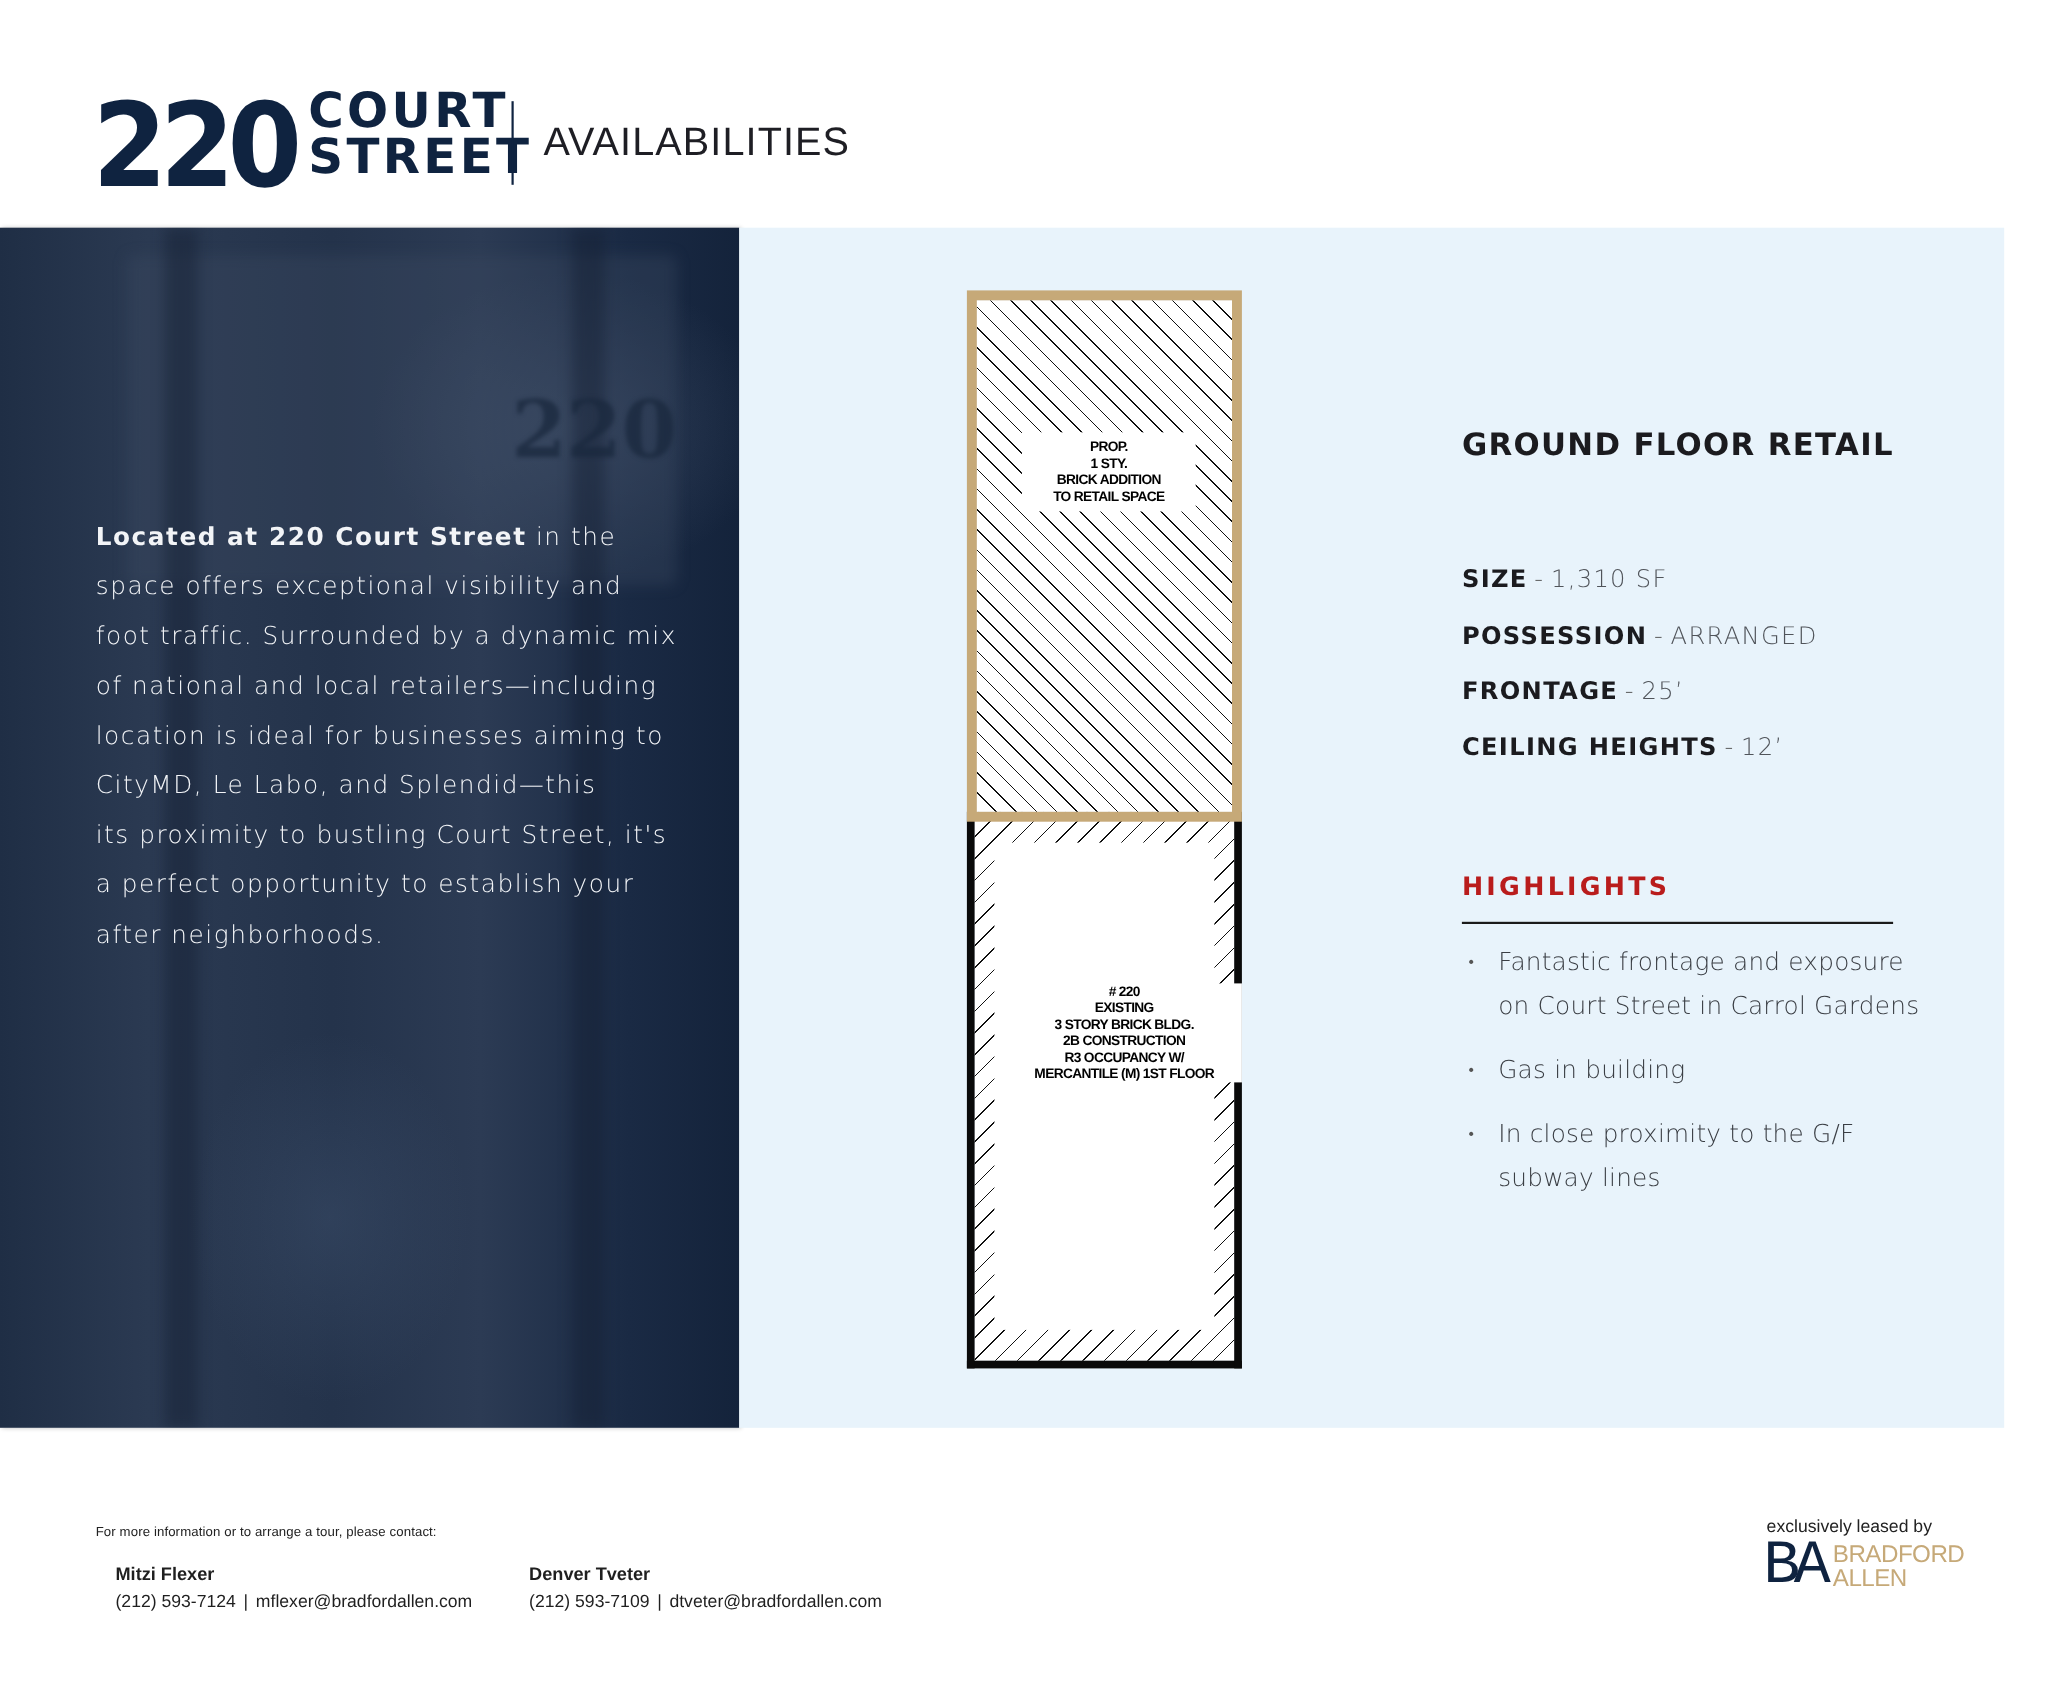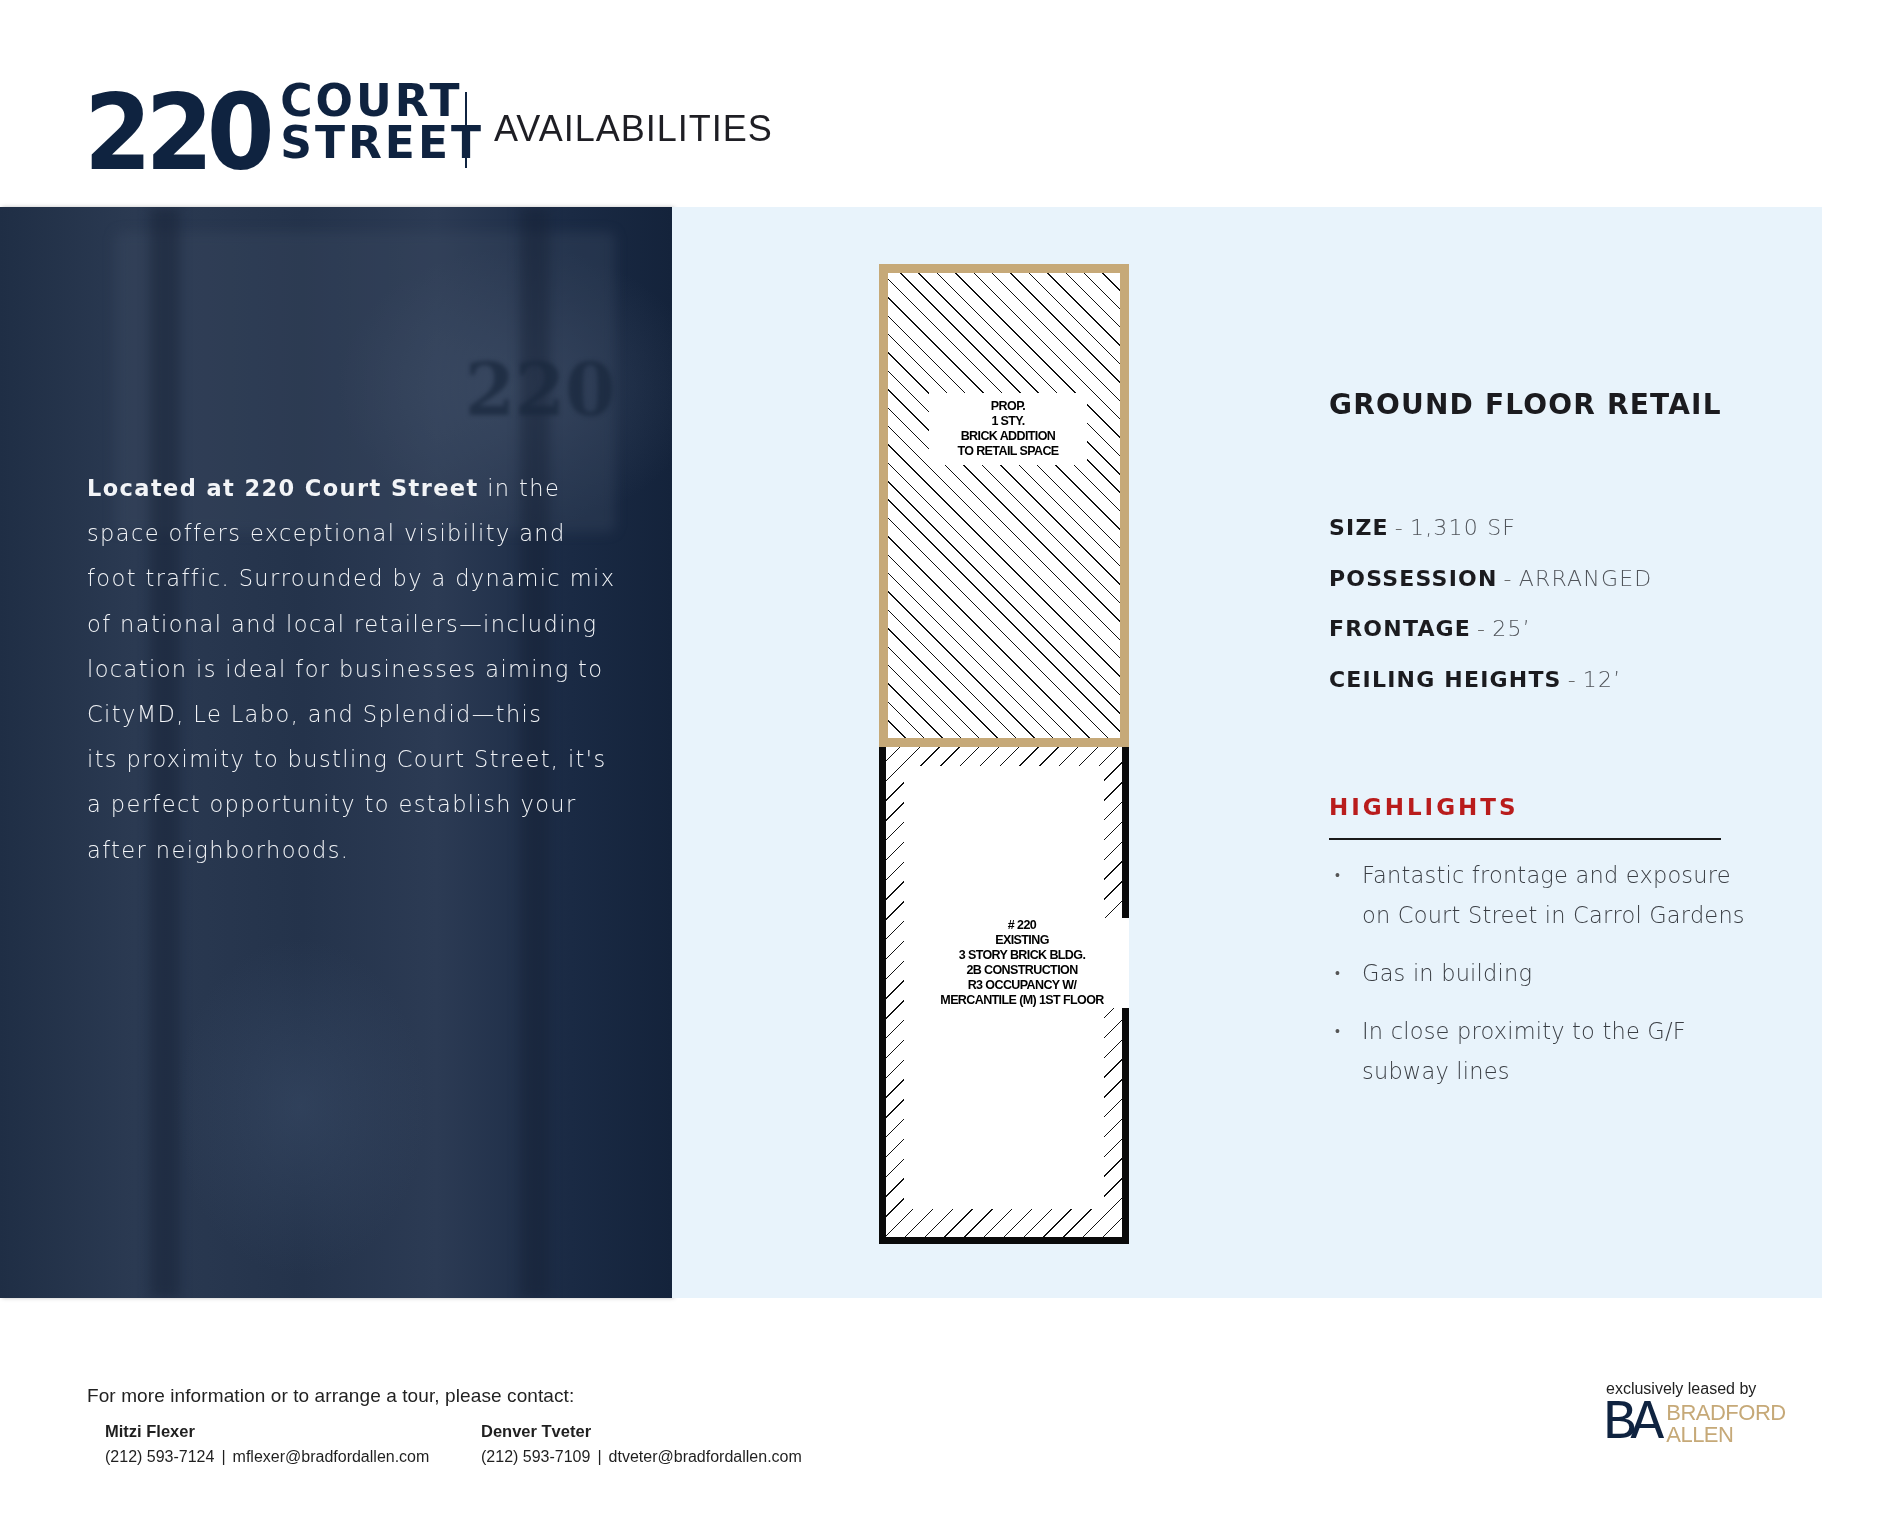--- a/index.html
+++ b/index.html
@@ -72,21 +72,21 @@
   .plan-bottom-inner {
     position: absolute; left: 18px; top: 28px; right: 18px; bottom: 28px; background: #ffffff;
   }
   .plan-label {
     position: absolute; background: #ffffff; text-align: center; color: #000;
     font-family: "Liberation Sans", sans-serif; font-weight: 700; font-size: 12.5px; line-height: 15px;
     letter-spacing: -0.6px;
   }
   .plan-label span { display: block; }
   .plan-label.top { left: 41px; top: 120px; width: 158px; padding: 6px 0; }
-  .plan-label.bottom { left: 11px; top: 152px; width: 214px; }
+  .plan-label.bottom { left: 11px; top: 128px; width: 214px; }
 
   
   .specs-title {
     position: absolute; left: 1329px; top: 388px; font-size: 28px; font-weight: 700;
     color: #1b1b1f; letter-spacing: 1.2px; font-family: "DejaVu Sans", sans-serif;
   }
   .spec-row {
     position: absolute; left: 1329px; font-size: 22px; color: #1b1b1f; letter-spacing: 1.2px;
     font-family: "DejaVu Sans", sans-serif; white-space: nowrap;
   }
@@ -101,21 +101,21 @@
   .hl-rule { position: absolute; left: 1329px; top: 838px; width: 392px; height: 2px; background: #1a1a1a; }
   .hl-list { position: absolute; left: 1329px; top: 855px; width: 470px; margin: 0; padding: 0; list-style: none; }
   .hl-item {
     position: relative; padding-left: 33px; font-size: 22.5px; line-height: 40px; color: #3a3e44;
     font-family: "DejaVu Sans", sans-serif; font-weight: 300; margin-bottom: 18px; letter-spacing: 0.2px;
   }
   .hl-item .bullet { position: absolute; left: 6px; top: 0; font-size: 14px; color: #555; }
   .hl-item .t { display: block; white-space: pre-line; }
 
   
-  .footer-intro { position: absolute; left: 87px; top: 1385px; font-size: 19px; color: #222; letter-spacing: 0.1px; }
+  .footer-intro { position: absolute; left: 87px; top: 1385px; font-size: 12px; color: #222; letter-spacing: 0.1px; }
   .contact { position: absolute; top: 1418px; color: #1f1f1f; }
   .contact .name { display: block; font-weight: 700; font-size: 16.5px; line-height: 26px; }
   .contact .line { display: block; font-size: 16px; line-height: 26px; white-space: nowrap; }
   .contact .pipe { margin: 0 7px; }
   .contact.c1 { left: 73px; margin-left: 32px; }
   .contact.c2 { left: 481px; }
   .lease-label { position: absolute; left: 1606px; top: 1380px; font-size: 16px; color: #222; }
   .ba-logo { position: absolute; left: 1603px; top: 1400px; display: flex; align-items: flex-end; }
   .ba-mark {
     font-family: Liberation Mono, monospace; font-size: 56px; line-height: 46px;

